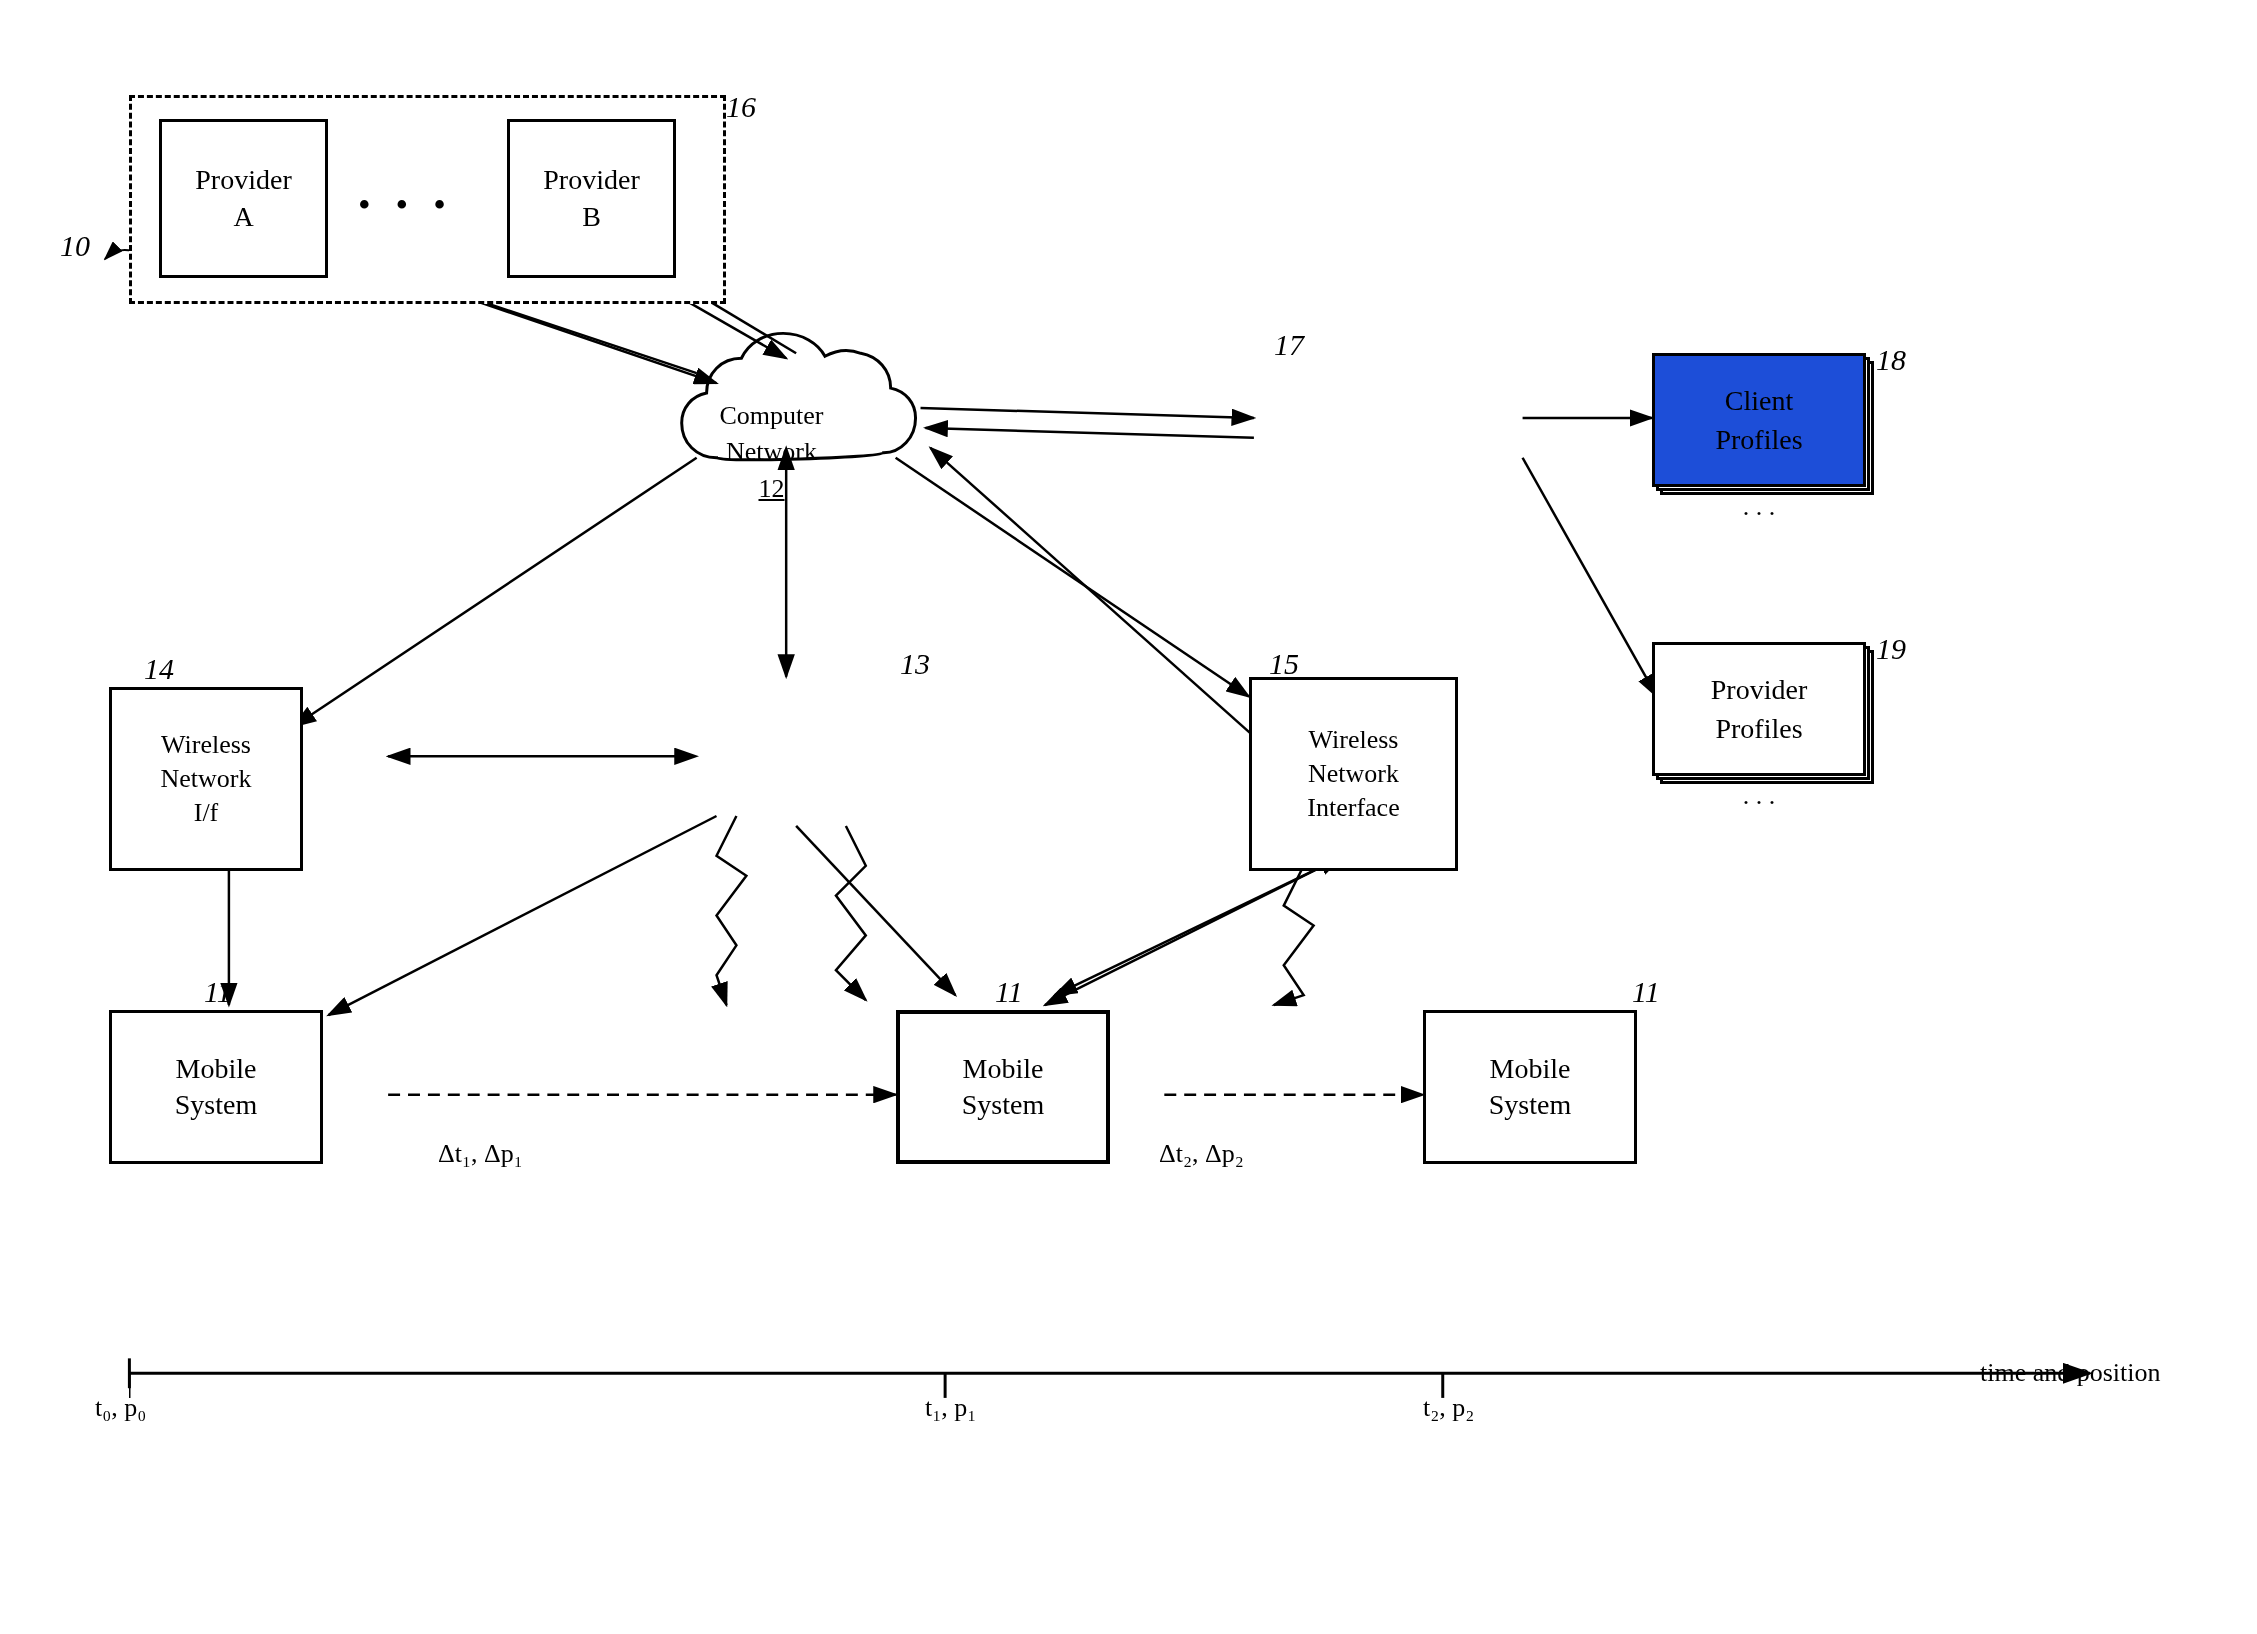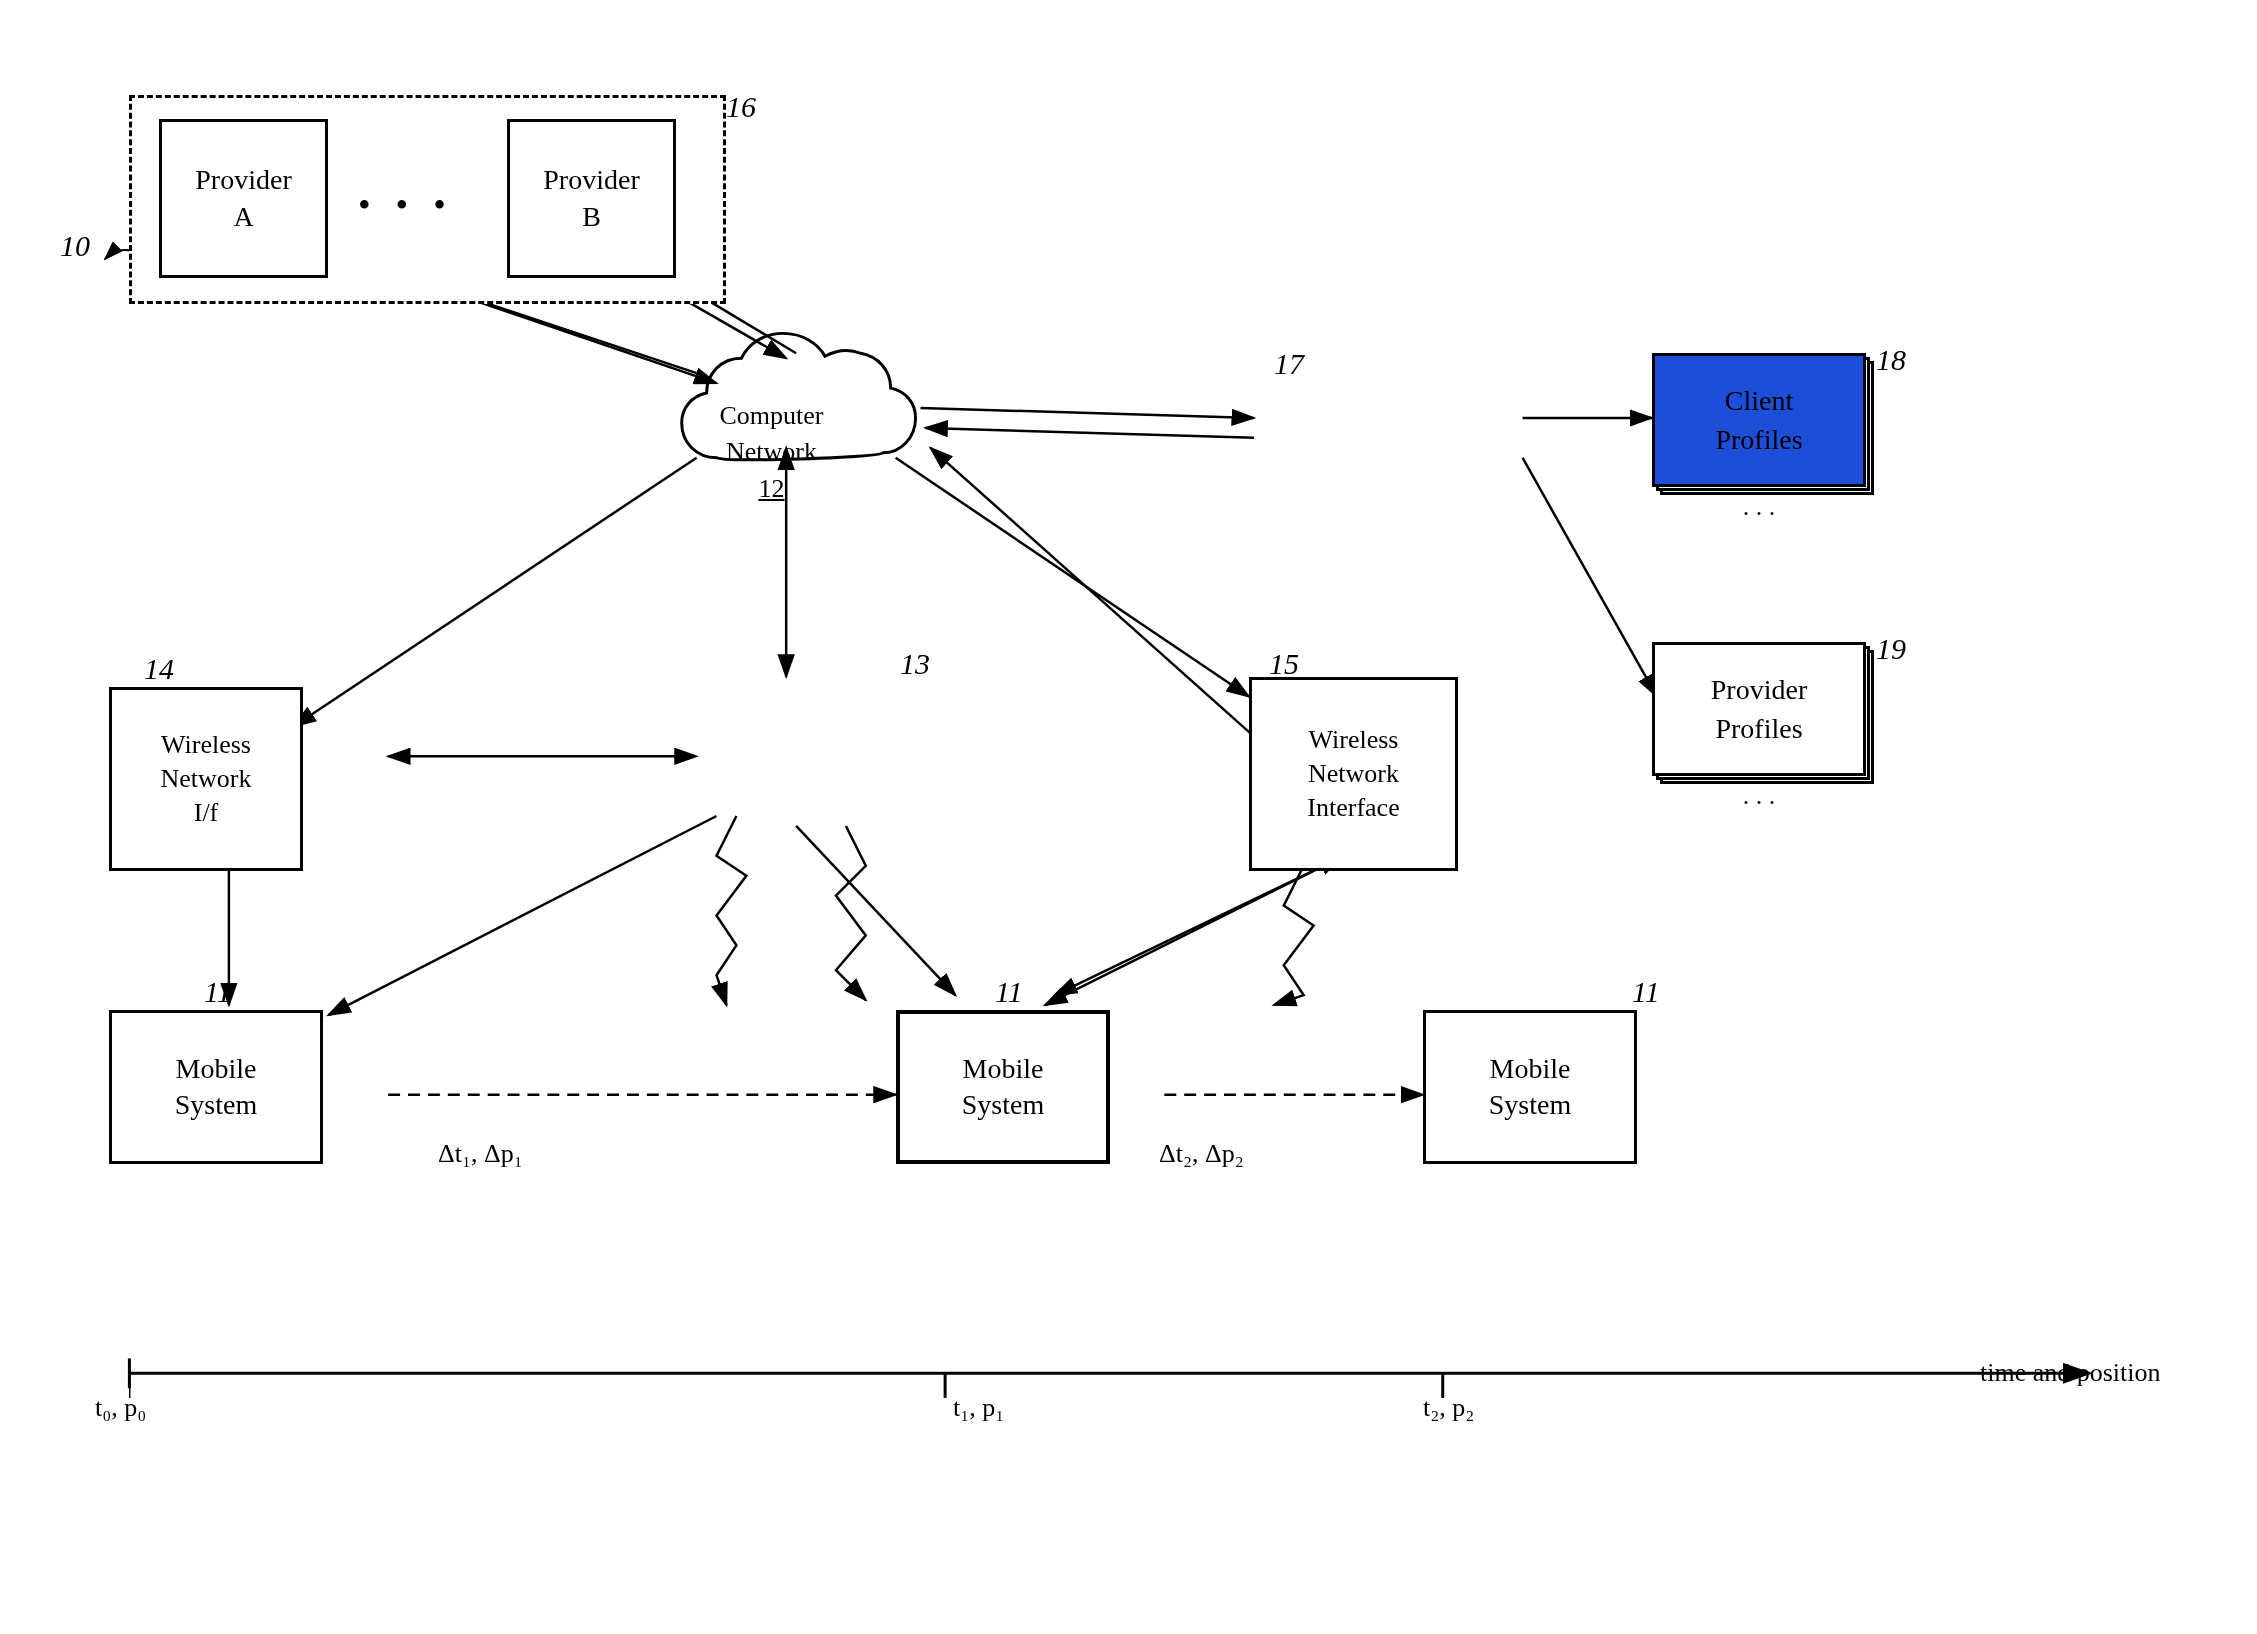--- a/index.html
+++ b/index.html
@@ -153,21 +153,21 @@
 
 <div style="position:absolute; left:358px; top:184px; font-size:36px; letter-spacing:8px;">• • •</div>
 
 <div class="box" style="left:507px; top:119px; width:169px; height:159px; font-size:28px;">Provider<br>B</div>
 
 <div class="ref-num" style="left:726px; top:90px;">16</div>
 
 <div style="position:absolute; left:692px; top:398px; font-size:26px; text-align:center; line-height:1.4; width:159px;">Computer<br>Network<br><u>12</u></div>
 
 
-<div class="ref-num" style="left:1274px; top:328px;margin-top:19px;">17</div>
+<div class="ref-num" style="left:1274px; top:328px;">17</div>
 
 <div style="position:absolute; left:1652px; top:353px;">
   <div style="position:absolute; left:8px; top:8px; width:214px; height:134px; border:3px solid #000; background:#fff;"></div>
   <div style="position:absolute; left:4px; top:4px; width:214px; height:134px; border:3px solid #000; background:#fff;"></div>
   <div style="position:absolute; left:0; top:0; width:214px; height:134px; border:3px solid #000; background:#1d4ed8; display:flex; align-items:center; justify-content:center; font-size:28px; text-align:center; line-height:1.4;">Client<br>Profiles</div>
   <div style="position:absolute; left:0; top:139px; font-size:26px; text-align:center; width:214px;">. . .</div>
 </div>
 
 <div class="ref-num" style="left:1876px; top:343px;">18</div>
 
@@ -200,21 +200,21 @@
 <div class="ref-num" style="left:995px; top:975px;">11</div>
 
 <div class="box" style="left:1423px; top:1010px; width:214px; height:154px; font-size:28px;">Mobile<br>System</div>
 
 <div class="ref-num" style="left:1632px; top:975px;">11</div>
 
 <div style="position:absolute; left:438px; top:1139px; font-size:26px;">Δt₁, Δp₁</div>
 <div style="position:absolute; left:1159px; top:1139px; font-size:26px;">Δt₂, Δp₂</div>
 
 <div style="position:absolute; left:95px; top:1393px; font-size:26px;">t₀, p₀</div>
-<div style="position:absolute; left:953px; top:1393px; font-size:26px;">t₁, p₁</div>
+<div style="position:absolute; left:925px; top:1393px; font-size:26px;">t₁, p₁</div>
 <div style="position:absolute; left:1423px; top:1393px; font-size:26px;">t₂, p₂</div>
 <div style="position:absolute; left:1980px; top:1358px; font-size:26px;">time and position</div>
 
 <svg style="position:absolute;left:129px;top:1348px;width:1891px;height:60px;" viewBox="0 0 1900 60" width="1891" height="60">
   <line x1="0" y1="25" x2="0" y2="50" stroke="#000" stroke-width="3"></line>
   <line x1="820" y1="25" x2="820" y2="50" stroke="#000" stroke-width="3"></line>
   <line x1="1320" y1="25" x2="1320" y2="50" stroke="#000" stroke-width="3"></line>
 </svg>
 
 </div>

